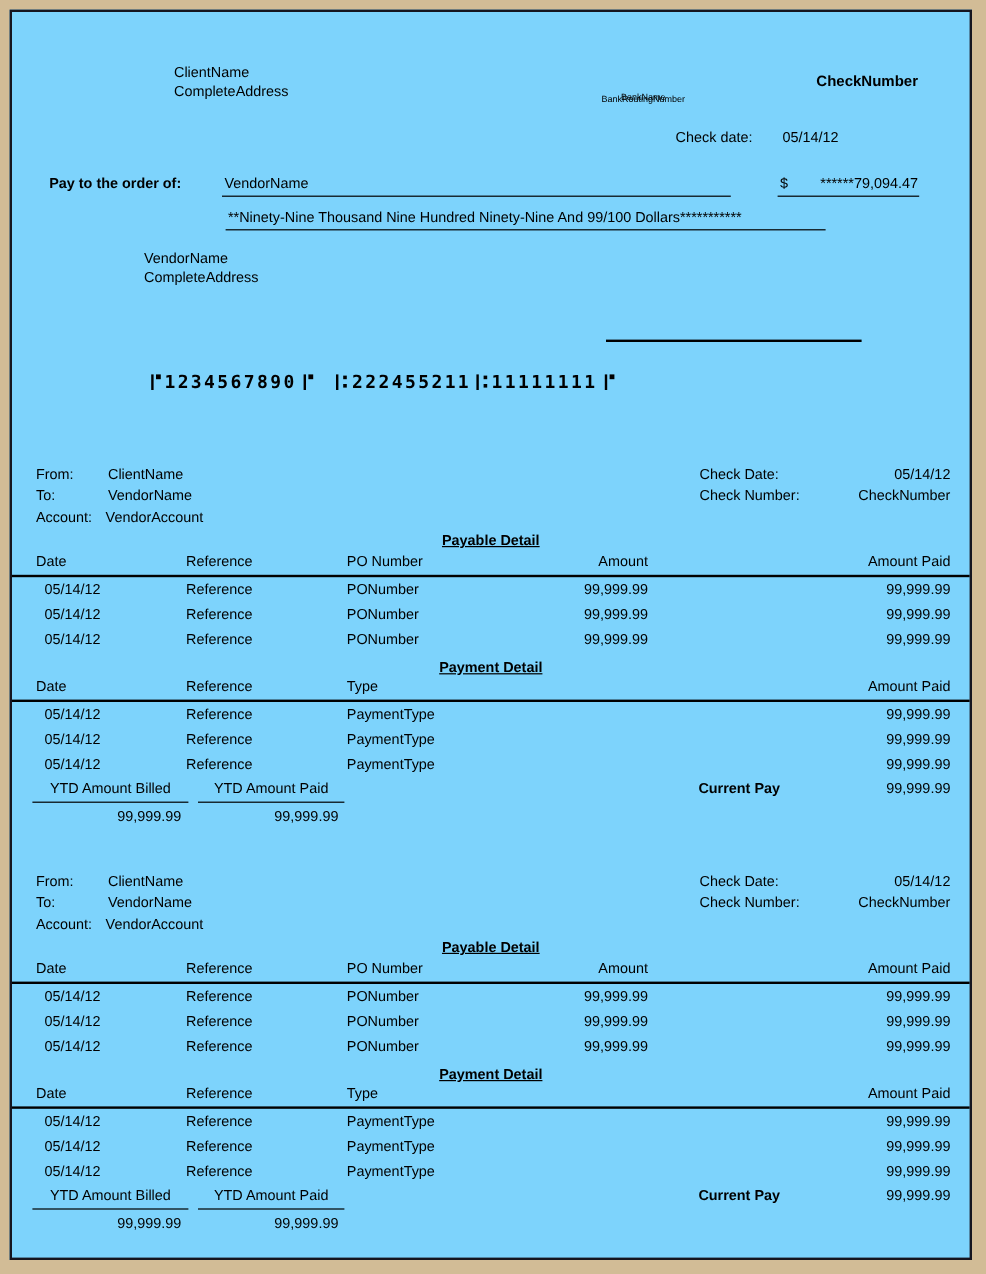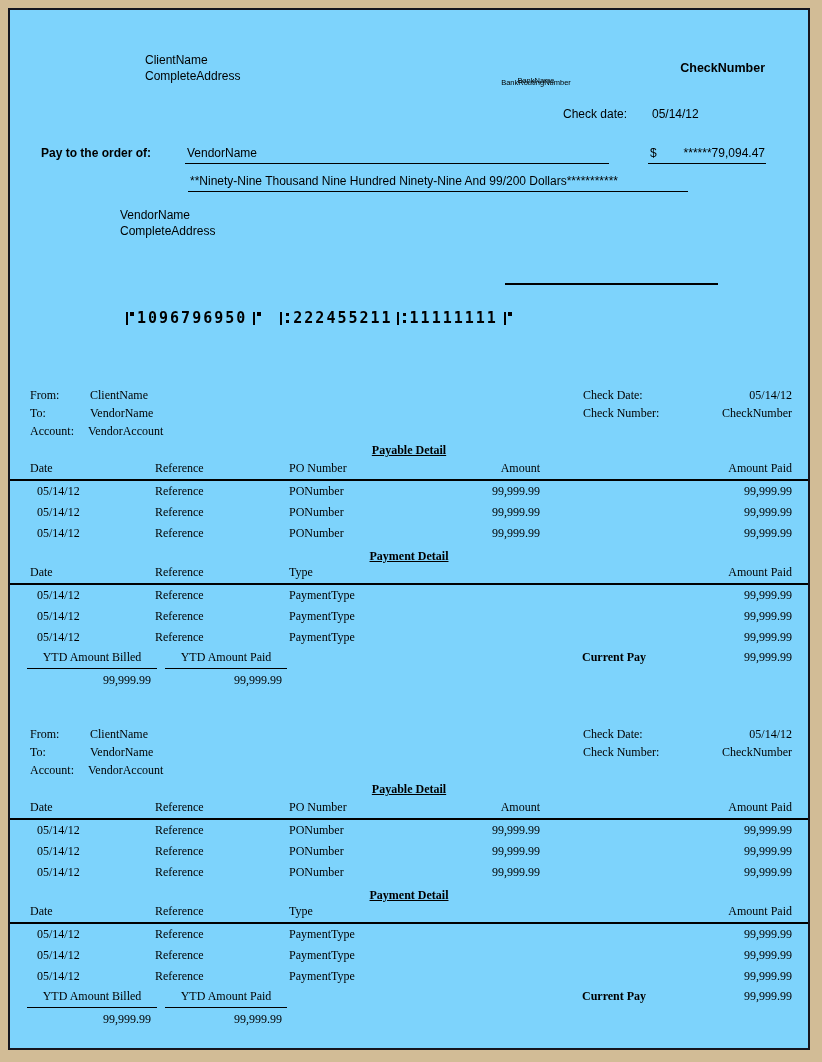--- a/index.html
+++ b/index.html
@@ -14,21 +14,21 @@
     background:#7dd3fc;border:2px solid #15151f;box-sizing:content-box;
   }
   .abs{position:absolute;white-space:nowrap;font-size:12px;line-height:15px;}
   .b{font-weight:bold;}
   .u{text-decoration:underline;}
   .sm{font-size:7.5px;line-height:9px;}
   .r{text-align:right;}
   .c{text-align:center;}
   .line{position:absolute;background:#000;height:1px;}
   .line2{position:absolute;background:#000;height:2px;}
-  .stub{position:absolute;left:0;width:798px;height:302px;font-family:Liberation Serif, serif;}
+  .stub{position:absolute;left:0;width:798px;height:302px;}
   .ytdlab{border-bottom:1px solid #000;padding-bottom:3px;}
   
   .micr{position:absolute;display:flex;align-items:flex-end;}
   .mdig{font-family:"DejaVu Sans Mono",monospace;font-weight:bold;font-size:15px;letter-spacing:2px;line-height:14px;}
   .msym{display:inline-block;position:relative;width:11px;height:13px;margin:0 3px;}
   .msym.onus::before{content:"";position:absolute;left:3px;top:0;width:2px;height:13px;background:#000;}
   .msym.onus::after{content:"";position:absolute;right:0;top:0;width:4px;height:4px;background:#000;}
   .msym.transit::before{content:"";position:absolute;left:1px;top:0;width:2px;height:13px;background:#000;}
   .msym.transit::after{content:"";position:absolute;right:1px;top:1px;width:3px;height:3px;background:#000;box-shadow:0 7px 0 #000;}
   .mspace{display:inline-block;width:12px;}
@@ -50,31 +50,31 @@
   <div class="abs" style="left:642px;top:97px;">05/14/12</div>
 
   <div class="abs b" style="left:31px;top:136px;">Pay to the order of:</div>
   <div class="abs" style="left:177px;top:136px;">VendorName</div>
   <div class="line" style="left:175px;top:153px;width:424px;"></div>
 
   <div class="abs" style="left:640px;top:136px;">$</div>
   <div class="abs r" style="right:43px;top:136px;">******79,094.47</div>
   <div class="line" style="left:638px;top:153px;width:118px;"></div>
 
-  <div class="abs" style="left:180px;top:164px;">**Ninety-Nine Thousand Nine Hundred Ninety-Nine And 99/200 Dollars***********</div>
+  <div class="abs" style="left:180px;top:164px;">**Ninety-Nine Thousand Nine Hundred Ninety-Nine And 99/100 Dollars***********</div>
   <div class="line" style="left:178px;top:181px;width:500px;"></div>
 
   <div class="abs" style="left:110px;top:198px;">VendorName</div>
   <div class="abs" style="left:110px;top:214px;">CompleteAddress</div>
 
   <div class="line2" style="left:495px;top:273px;width:213px;"></div>
 
   <div class="micr" style="left:110px;top:301px;">
     <span class="msym onus"></span>
-      <span class="mdig">1096796950</span>
+      <span class="mdig">1234567890</span>
       <span class="msym onus"></span>
       <span class="mspace"></span>
       <span class="msym transit"></span>
       <span class="mdig">222455211</span>
       <span class="msym transit"></span>
       <span class="mdig">11111111</span>
       <span class="msym onus"></span>
   </div>
 
   <div class="stub" style="top:378px;">

